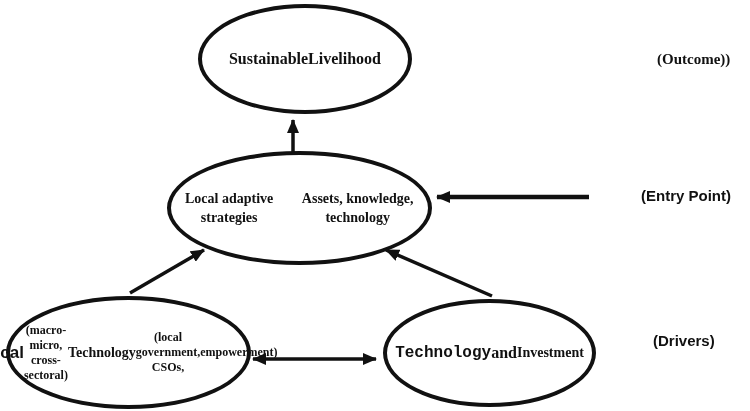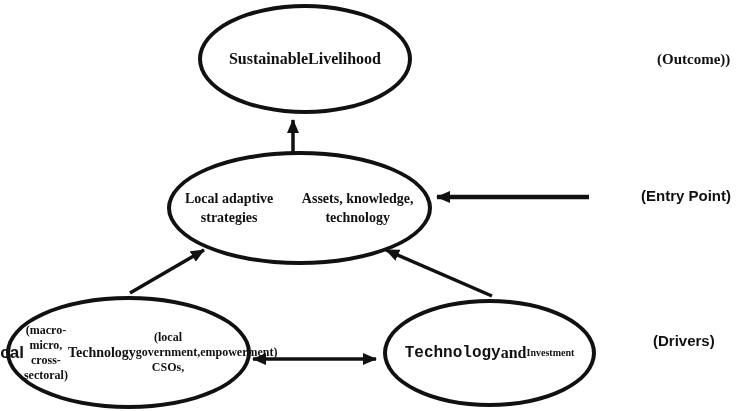--- a/index.html
+++ b/index.html
@@ -63,21 +63,21 @@
   }
   #node-technology .t1 {
     font-size: 16px; font-weight: bold; line-height: 20px;
     font-family: Liberation Mono, monospace;
   }
   #node-technology .t2 {
     font-size: 16px; font-weight: bold; line-height: 16px;
     font-family: "Liberation Serif", serif;
   }
   #node-technology .t3 {
-    font-size: 10px; font-weight: bold; line-height: 18px;
+    font-size: 14px; font-weight: bold; line-height: 18px;
     font-family: "Liberation Serif", serif;
   }
   .side-label {
     position: absolute;
     font-weight: bold;
     font-size: 15px;
     white-space: nowrap;
     z-index: 3;
   }
   #label-outcome {

